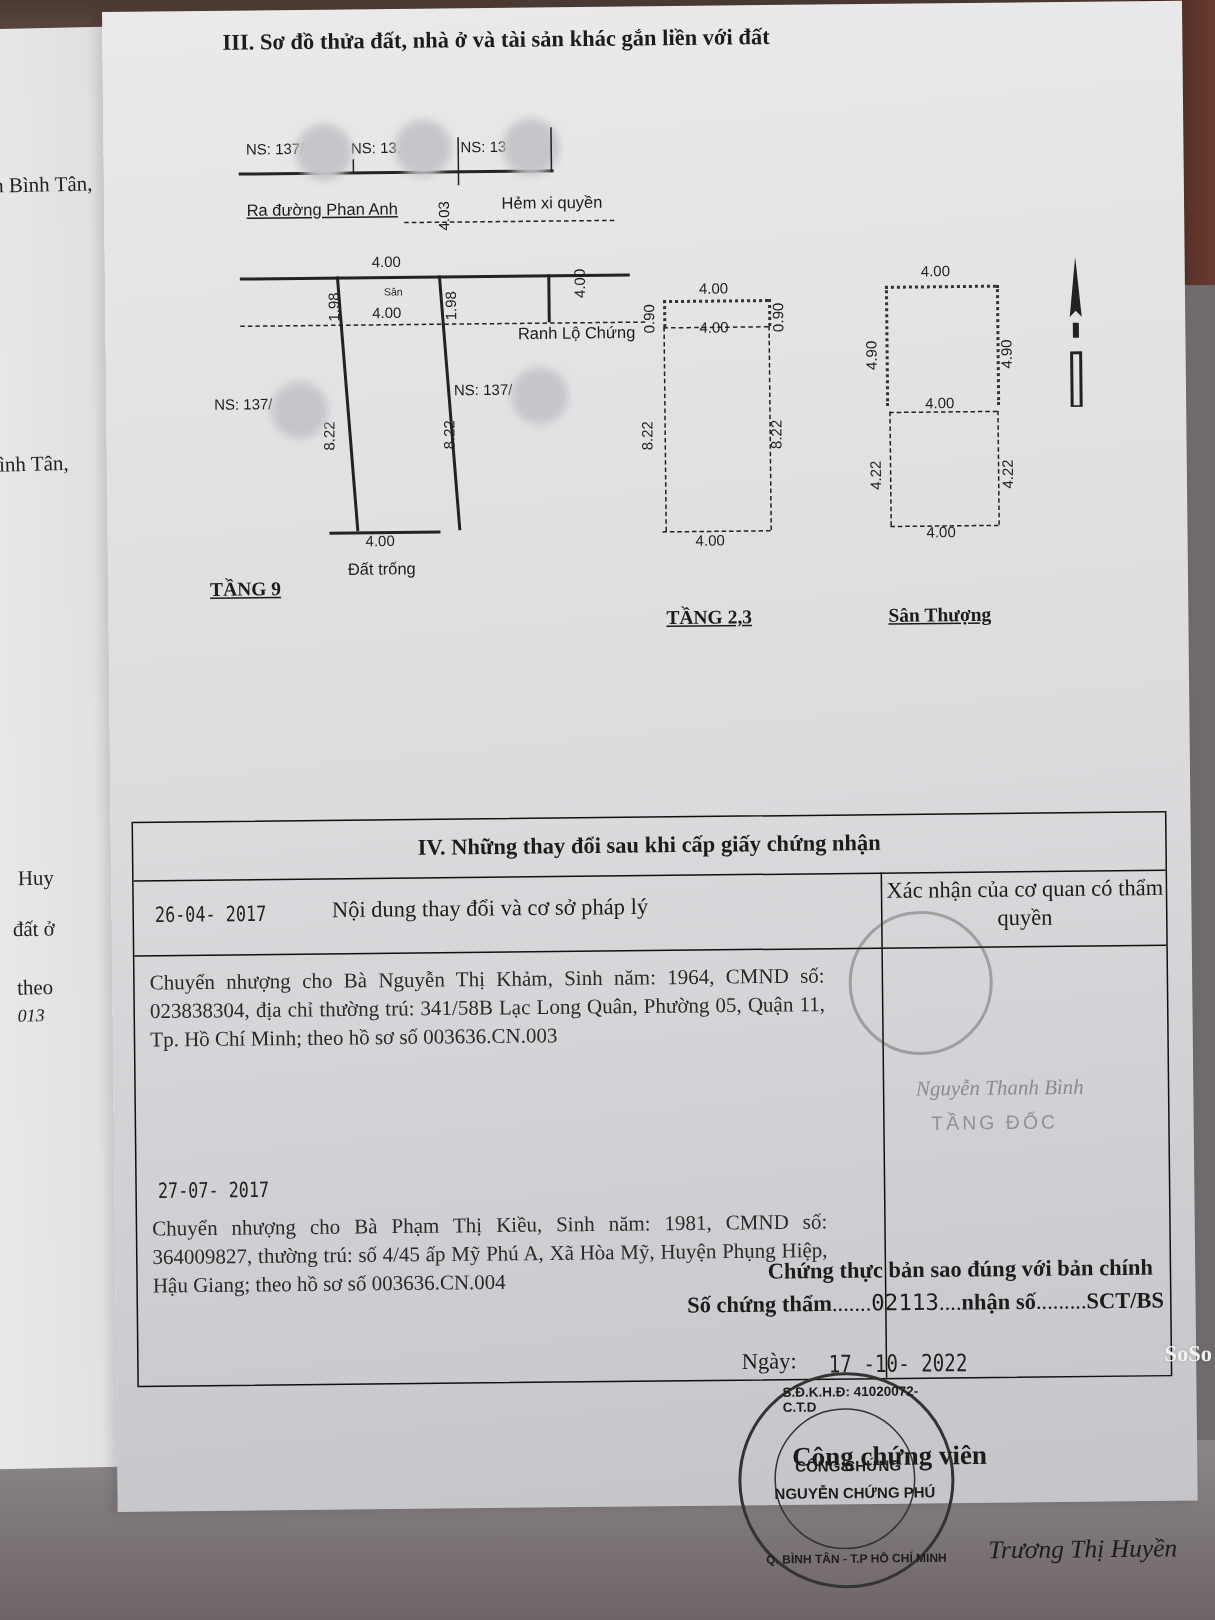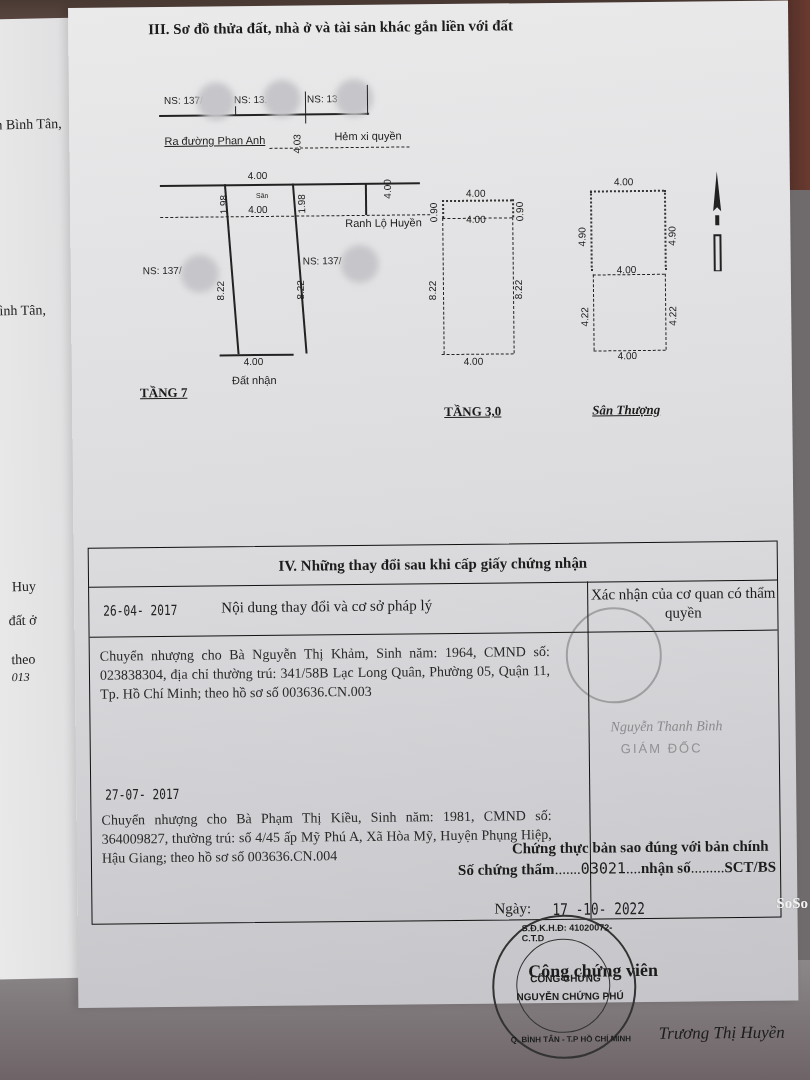--- a/index.html
+++ b/index.html
@@ -97,68 +97,68 @@
 
   <div class="line" style="left:90px;top:178px;width:260px;height:1.5px;"></div>
   <span class="dim" style="left:178px;top:164px;">4.00</span>
   <span class="lbl-sm" style="left:186px;top:186px;font-size:7px;">Sân</span>
   <div class="dash-h" style="left:90px;top:210px;width:270px;"></div>
   <span class="dim" style="left:178px;top:198px;">4.00</span>
   <span class="vdim" style="left:148px;top:208px;">1.98</span>
   <span class="vdim" style="left:226px;top:208px;">1.98</span>
   <div class="line" style="left:295px;top:178px;width:1.5px;height:32px;"></div>
   <span class="vdim" style="left:312px;top:194px;">4.00</span>
-  <span class="lbl-sm" style="left:275px;top:212px;font-size:11px;">Ranh Lộ Huyền</span>
+  <span class="lbl-sm" style="left:275px;top:212px;font-size:11px;">Ranh Lộ Chứng</span>
 
   <div class="line" style="left:160px;top:178px;width:1.5px;height:170px;transform:skewX(4deg);"></div>
   <div class="line" style="left:228px;top:178px;width:1.5px;height:170px;transform:skewX(4deg);"></div>
   <div class="line" style="left:148px;top:348px;width:74px;height:1.5px;"></div>
   <span class="vdim" style="left:144px;top:294px;">8.22</span>
   <span class="vdim" style="left:224px;top:294px;">8.22</span>
   <span class="dim" style="left:172px;top:350px;">4.00</span>
 
   <span class="ns" style="left:72px;top:258px;">NS: 137/</span>
   <div class="blur" style="left:110px;top:248px;"></div>
   <span class="ns" style="left:232px;top:250px;">NS: 137/</span>
   <div class="blur" style="left:270px;top:240px;"></div>
 
-  <span class="lbl-under" style="left:68px;top:378px;">TẦNG 7</span>
-  <span class="lbl-sm" style="left:160px;top:368px;font-size:11px;">Đất nhận</span>
+  <span class="lbl-under" style="left:68px;top:378px;">TẦNG 9</span>
+  <span class="lbl-sm" style="left:160px;top:368px;font-size:11px;">Đất trống</span>
 
   <div class="dot-h" style="left:372px;top:196px;width:70px;"></div>
   <div class="dot-v" style="left:372px;top:196px;height:18px;"></div>
   <div class="dot-v" style="left:442px;top:196px;height:18px;"></div>
   <div class="dash-h" style="left:372px;top:214px;width:70px;"></div>
   <div class="dash-v" style="left:372px;top:214px;height:136px;"></div>
   <div class="dash-v" style="left:442px;top:214px;height:136px;"></div>
   <div class="dash-h" style="left:370px;top:350px;width:72px;"></div>
   <span class="dim" style="left:396px;top:184px;">4.00</span>
   <span class="dim" style="left:396px;top:210px;">4.00</span>
   <span class="vdim" style="left:358px;top:218px;">0.90</span>
   <span class="vdim" style="left:444px;top:218px;">0.90</span>
   <span class="vdim" style="left:356px;top:296px;">8.22</span>
   <span class="vdim" style="left:442px;top:296px;">8.22</span>
   <span class="dim" style="left:392px;top:352px;">4.00</span>
-  <span class="lbl-under" style="left:372px;top:400px;">TẦNG 3,0</span>
+  <span class="lbl-under" style="left:372px;top:400px;">TẦNG 2,3</span>
 
   <div class="dot-h" style="left:520px;top:188px;width:74px;"></div>
   <div class="dot-v" style="left:520px;top:188px;height:80px;"></div>
   <div class="dot-v" style="left:594px;top:188px;height:80px;"></div>
   <div class="dash-h" style="left:522px;top:272px;width:72px;"></div>
   <div class="dash-v" style="left:522px;top:272px;height:76px;"></div>
   <div class="dash-v" style="left:594px;top:272px;height:76px;"></div>
   <div class="dash-h" style="left:522px;top:348px;width:72px;"></div>
   <span class="dim" style="left:544px;top:174px;">4.00</span>
   <span class="dim" style="left:546px;top:262px;">4.00</span>
   <span class="dim" style="left:546px;top:348px;">4.00</span>
   <span class="vdim" style="left:506px;top:244px;">4.90</span>
   <span class="vdim" style="left:596px;top:244px;">4.90</span>
   <span class="vdim" style="left:508px;top:324px;">4.22</span>
   <span class="vdim" style="left:596px;top:324px;">4.22</span>
-  <span class="lbl-under" style="left:520px;top:400px;font-style:italic;">Sân Thượng</span>
+  <span class="lbl-under" style="left:520px;top:400px;">Sân Thượng</span>
 
   <svg style="position:absolute;left:640px;top:170px;" width="14" height="100">
     <polygon points="7,0 3,40 7,36 11,40" fill="#222"></polygon>
     <rect x="5" y="44" width="4" height="10" fill="#222"></rect>
     <rect x="4" y="64" width="6" height="36" fill="none" stroke="#222" stroke-width="2"></rect>
   </svg>
 
   <div class="tbl">
     <div class="tbl-title">IV. Những thay đổi sau khi cấp giấy chứng nhận</div>
     <div class="tbl-col-div"></div>
@@ -166,25 +166,25 @@
     <span class="hand-date" style="left:14px;top:54px;">26-04- 2017</span>
     <span class="hdr-content">Nội dung thay đổi và cơ sở pháp lý</span>
     <div class="hdr-confirm">Xác nhận của cơ quan có thẩm quyền</div>
 
     <div class="entry" style="top:98px;">Chuyển nhượng cho Bà Nguyễn Thị Khảm, Sinh năm: 1964, CMND số: 023838304, địa chỉ thường trú: 341/58B Lạc Long Quân, Phường 05, Quận 11, Tp. Hồ Chí Minh; theo hồ sơ số 003636.CN.003</div>
     <span class="hand-date" style="left:14px;top:238px;">27-07- 2017</span>
     <div class="entry" style="top:262px;">Chuyển nhượng cho Bà Phạm Thị Kiều, Sinh năm: 1981, CMND số: 364009827, thường trú: số 4/45 ấp Mỹ Phú A, Xã Hòa Mỹ, Huyện Phụng Hiệp, Hậu Giang; theo hồ sơ số 003636.CN.004</div>
 
     <div class="stamp-faint" style="left:476px;top:64px;width:92px;height:92px;"></div>
     <span style="position:absolute;left:520px;top:176px;font-style:italic;color:rgba(50,50,50,0.45);font-size:14px;">Nguyễn Thanh Bình</span>
-    <span class="sans" style="position:absolute;left:530px;top:198px;color:rgba(50,50,50,0.4);font-size:13px;letter-spacing:2px;">GIÁM ĐỐC</span>
+    <span class="sans" style="position:absolute;left:530px;top:198px;color:rgba(50,50,50,0.4);font-size:13px;letter-spacing:2px;">TẦNG ĐỐC</span>
 
     <span class="cert" style="left:420px;top:296px;">Chứng thực bản sao đúng với bản chính</span>
     <div style="position:absolute;left:366px;top:316px;white-space:nowrap;font-weight:bold;font-size:15px;">
-      <span>Số chứng thẩm</span><span style="font-weight:normal;">.......</span><span style="font-weight:normal;font-family:'DejaVu Sans Mono',monospace;">03021</span><span style="font-weight:normal;">....</span><span>nhận số</span><span style="font-weight:normal;">.........</span><span>SCT/BS</span>
+      <span>Số chứng thẩm</span><span style="font-weight:normal;">.......</span><span style="font-weight:normal;font-family:'DejaVu Sans Mono',monospace;">02113</span><span style="font-weight:normal;">....</span><span>nhận số</span><span style="font-weight:normal;">.........</span><span>SCT/BS</span>
     </div>
     <span style="position:absolute;left:402px;top:356px;font-size:15px;font-weight:normal;">Ngày:</span>
     <span class="hand-date" style="left:460px;top:356px;font-size:16px;">17 -10- 2022</span>
   </div>
 
   <div class="stamp-round" style="left:414px;top:912px;width:140px;height:140px;">
     <div style="position:absolute;left:22px;top:22px;width:92px;height:92px;border:1.5px solid #333;border-radius:50%;"></div>
     <span class="sans" style="position:absolute;left:28px;top:6px;font-size:9px;font-weight:bold;">S.Đ.K.H.Đ: 41020072-C.T.D</span>
     <span class="sans" style="position:absolute;left:36px;top:56px;font-size:10px;font-weight:bold;">CÔNG CHỨNG</span>
     <span class="sans" style="position:absolute;left:22px;top:74px;font-size:10px;font-weight:bold;">NGUYỄN CHỨNG PHÚ</span>

